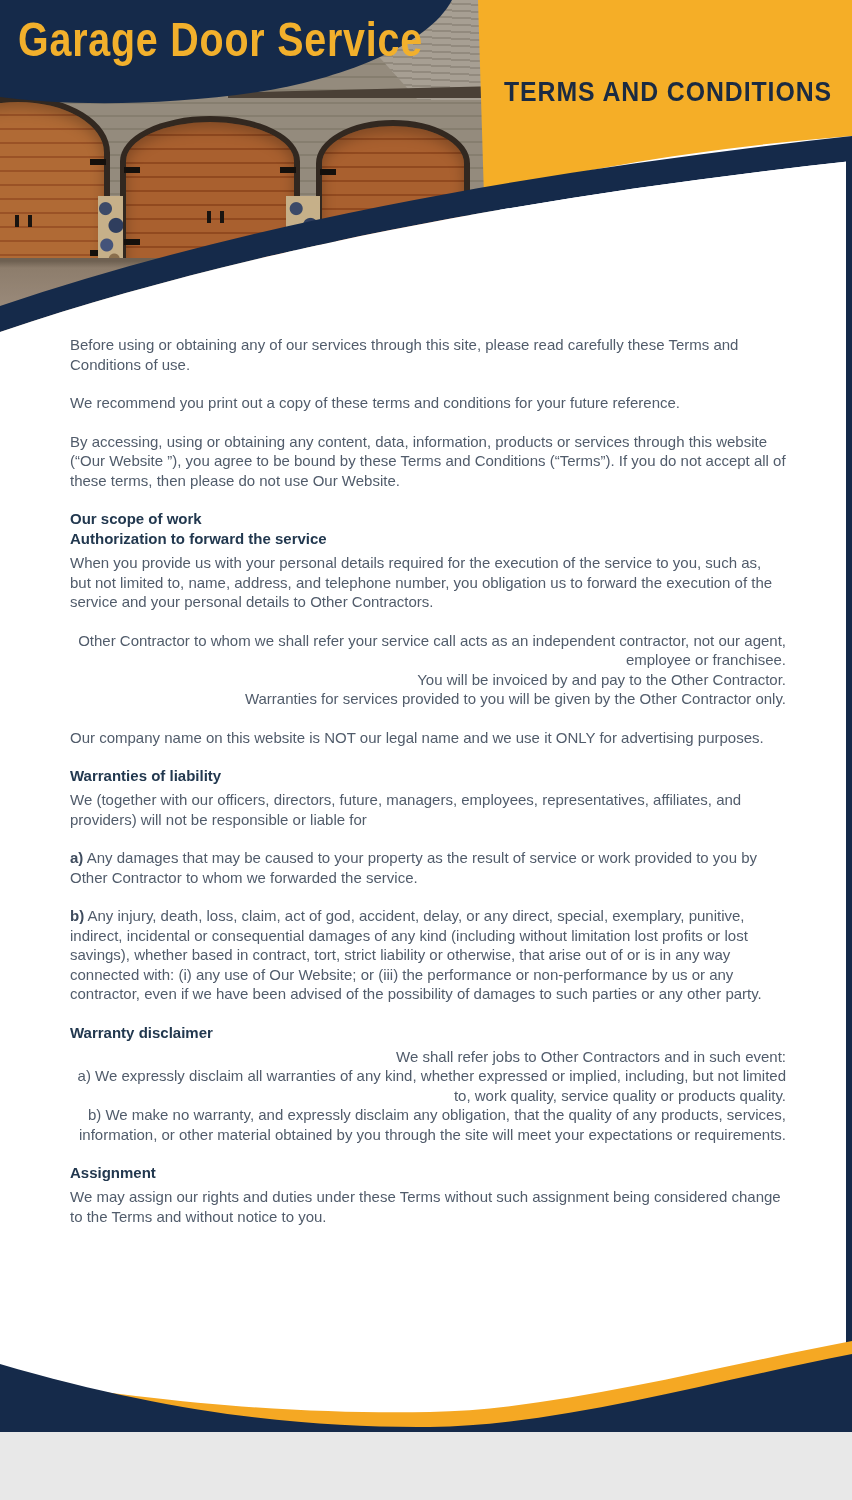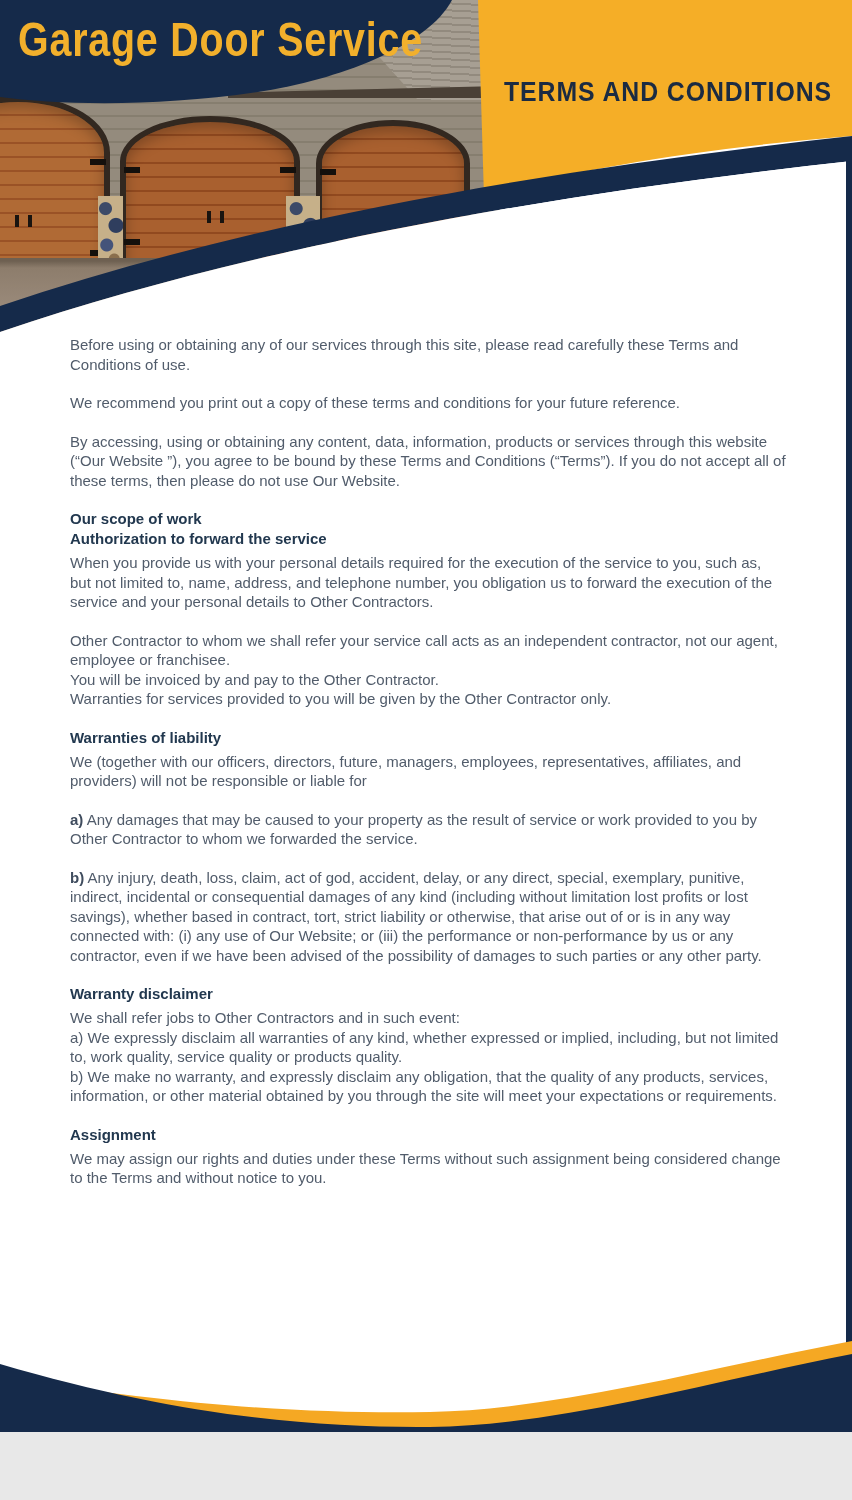--- a/index.html
+++ b/index.html
@@ -67,21 +67,21 @@
   }
   
   .edge-strip{position:absolute;right:0;top:150px;width:6px;height:1350px;background:#152a4a;}
   
   .content{
     position:absolute;left:70px;top:331px;width:716px;
     color:#515c6b;font-size:15px;line-height:19.5px;
   }
   .content p{margin:4px 0 19px;}
   .content h3{margin:0;font-size:15px;line-height:20px;color:#22384f;font-weight:bold;}
-  .prelines{white-space:pre-line;}
+  .prelines{white-space:pre-line;text-align:right;}
   .content strong{color:#3f4c5e;}
   
   .footer-svg{position:absolute;left:0;bottom:0;}
 </style>
 </head>
 <body>
 
 <div class="page">
 
   <div class="photo">
@@ -131,20 +131,21 @@
     <p>By accessing, using or obtaining any content, data, information, products or services through this website (“Our Website ”), you agree to be bound by these Terms and Conditions (“Terms”). If you do not accept all of these terms, then please do not use Our Website.</p>
 
     <h3>Our scope of work</h3>
 
     <h3>Authorization to forward the service</h3>
     <p>When you provide us with your personal details required for the execution of the service to you, such as, but not limited to, name, address, and telephone number, you obligation us to forward the execution of the service and your personal details to Other Contractors.</p>
 
     <p class="prelines">Other Contractor to whom we shall refer your service call acts as an independent contractor, not our agent, employee or franchisee.
 You will be invoiced by and pay to the Other Contractor.
 Warranties for services provided to you will be given by the Other Contractor only.</p>
+    <p>Our company name on this website is NOT our legal name and we use it ONLY for advertising purposes.</p>
 
     <h3>Warranties of liability</h3>
     <p>We (together with our officers, directors, future, managers, employees, representatives, affiliates, and providers) will not be responsible or liable for</p>
     <p><strong>a)</strong> <span>Any damages that may be caused to your property as the result of service or work provided to you by Other Contractor to whom we forwarded the service.</span></p>
     <p><strong>b)</strong> <span>Any injury, death, loss, claim, act of god, accident, delay, or any direct, special, exemplary, punitive, indirect, incidental or consequential damages of any kind (including without limitation lost profits or lost savings), whether based in contract, tort, strict liability or otherwise, that arise out of or is in any way connected with: (i) any use of Our Website; or (iii) the performance or non-performance by us or any contractor, even if we have been advised of the possibility of damages to such parties or any other party.</span></p>
 
     <h3>Warranty disclaimer</h3>
     <p class="prelines">We shall refer jobs to Other Contractors and in such event:
 a) We expressly disclaim all warranties of any kind, whether expressed or implied, including, but not limited to, work quality, service quality or products quality.
 b) We make no warranty, and expressly disclaim any obligation, that the quality of any products, services, information, or other material obtained by you through the site will meet your expectations or requirements.</p>

